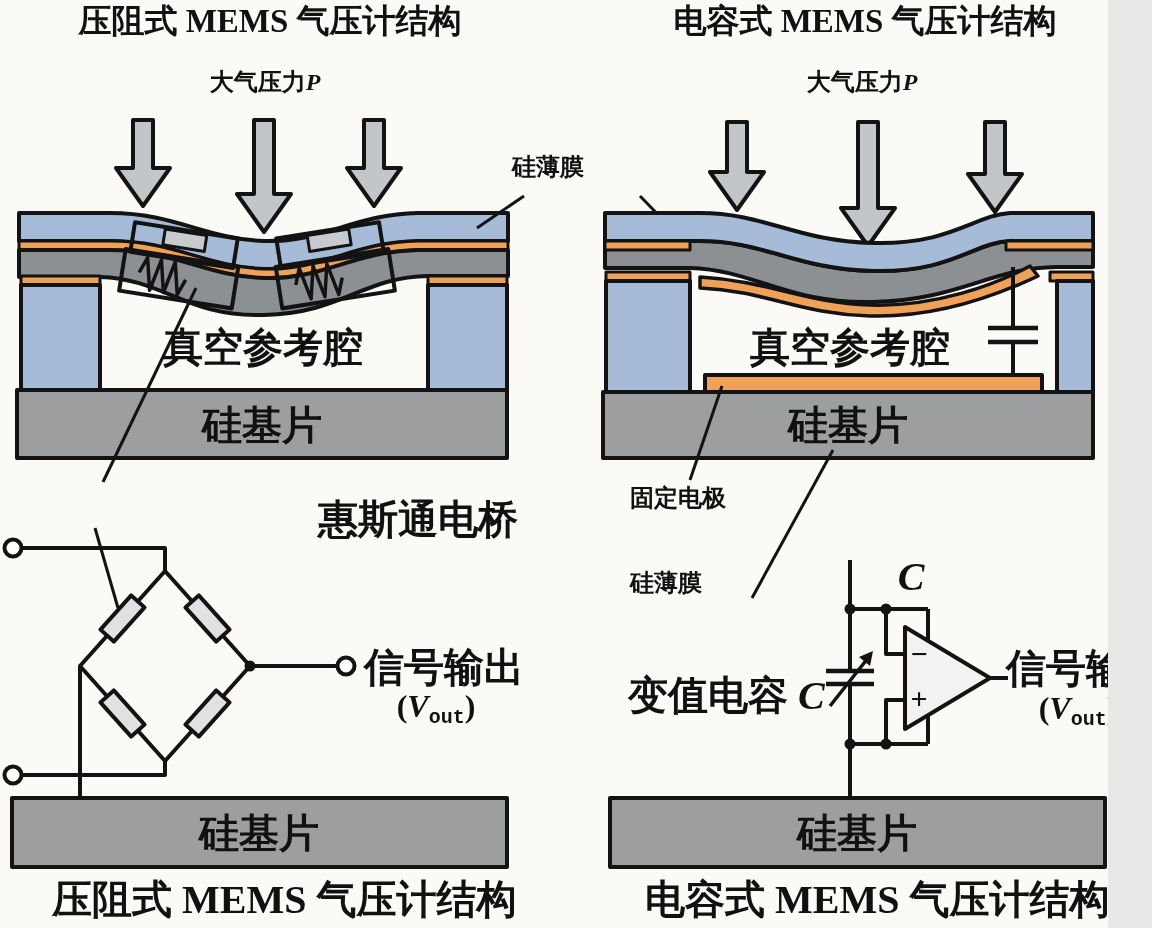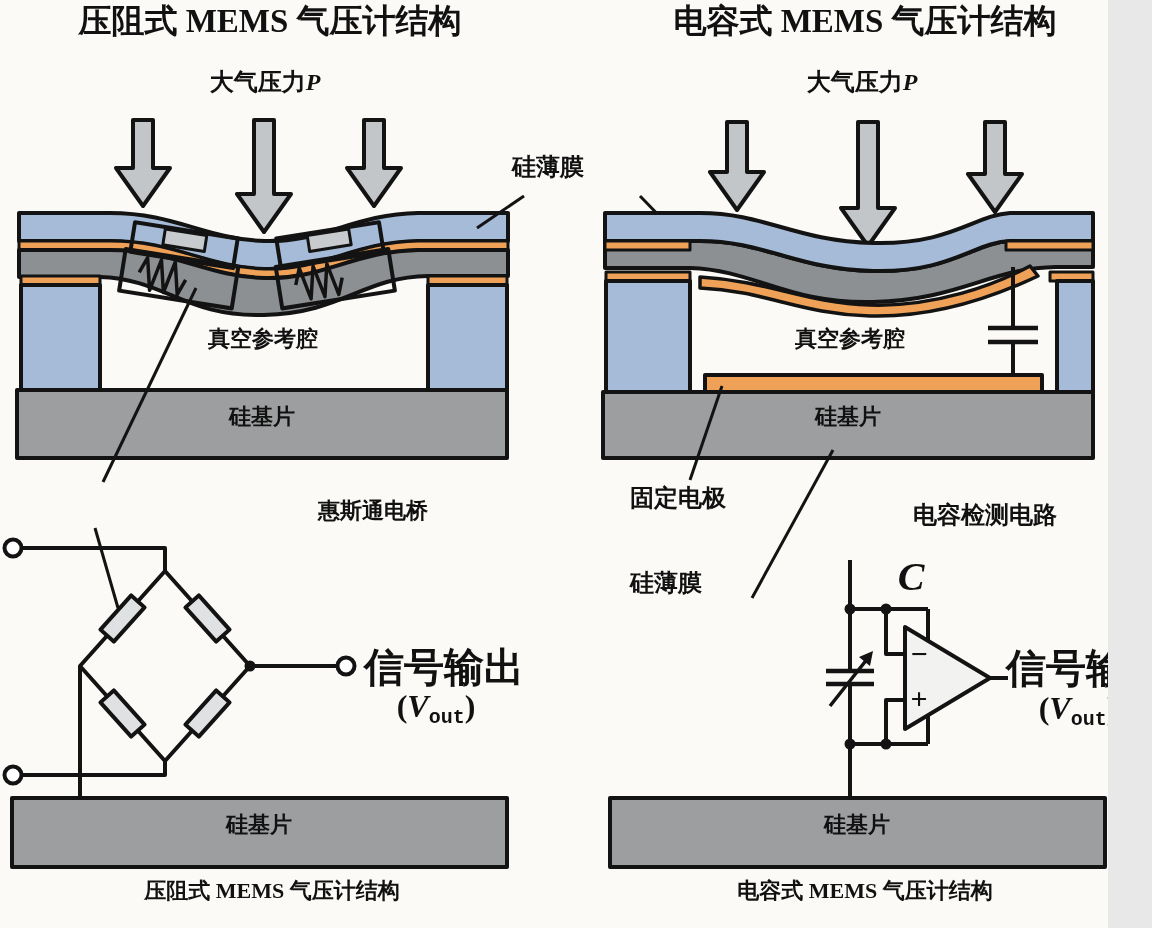--- a/index.html
+++ b/index.html
@@ -15,21 +15,21 @@
   .f-gray{fill:var(--c-graylayer);} .f-sub{fill:var(--c-substrate);}
   .f-arrow{fill:var(--c-arrow);} .f-res{fill:var(--c-resistor);}
   .f-pad{fill:var(--c-pad);} .f-amp{fill:var(--c-amp);}
   .f-white{fill:var(--c-white);} .f-none{fill:none;} .f-ink{fill:var(--c-stroke);}
   .sk{stroke:var(--c-stroke);stroke-width:4;stroke-linejoin:round;}
   .sk3{stroke:var(--c-stroke);stroke-width:3;stroke-linejoin:round;}
   .sk35{stroke:var(--c-stroke);stroke-width:3.5;stroke-linejoin:round;}
   .sk45{stroke:var(--c-stroke);stroke-width:4.5;stroke-linecap:butt;}
   .lbl{position:absolute;color:#111;font-weight:700;line-height:1.05;white-space:nowrap;}
   .ctr{text-align:center;}
-  .fs33{font-size:33px;} .fs34{font-size:22px;} .fs35{font-size:24px;}
+  .fs33{font-size:33px;} .fs34{font-size:40px;} .fs35{font-size:24px;}
   .fs36{font-size:40px;} .fs32{font-size:32px;} .fs30{font-size:30px;line-height:1;}
   .it{font-style:italic;font-family:"Liberation Serif","DejaVu Serif",serif;}
   .sub{font-size:20px;font-style:normal;vertical-align:-6px;font-family:Liberation Mono, monospace;}
   .cbig{font-size:40px;font-weight:700;}
 </style>
 </head>
 <body>
 
 <div id="stage">
 
@@ -155,23 +155,23 @@
 
   <div class="lbl ctr fs34" style="left:163px;top:327px;width:200px;">真空参考腔</div>
   <div class="lbl ctr fs34" style="left:750px;top:327px;width:200px;">真空参考腔</div>
 
   <div class="lbl ctr fs34" style="left:162px;top:405px;width:200px;">硅基片</div>
   <div class="lbl ctr fs34" style="left:748px;top:405px;width:200px;">硅基片</div>
 
   <div class="lbl fs35" style="left:630px;top:486px;">固定电极</div>
 
   <div class="lbl fs34" style="left:318px;top:499px;">惠斯通电桥</div>
-  <div class="lbl fs35" style="left:913px;top:503px;">电容检测电路</div>
   <div class="lbl fs35" style="left:630px;top:571px;">硅薄膜</div>
 
+  <div class="lbl fs34" style="left:628px;top:675px;"><span>变值电容</span> <span class="it">C</span></div>
 
   <div class="lbl ctr it cbig" style="left:886px;top:556px;width:50px;">C</div>
   <div class="lbl ctr fs30" style="left:904px;top:639px;width:30px;">−</div>
   <div class="lbl ctr fs30" style="left:904px;top:684px;width:30px;">+</div>
 
   <div class="lbl fs36" style="left:364px;top:647px;">信号输出</div>
   <div class="lbl ctr fs32" style="left:366px;top:690px;width:140px;"><span>(</span><span class="it">V</span><span class="sub">out</span><span>)</span></div>
 
   <div class="lbl fs36" style="left:1006px;top:648px;">信号输出</div>
   <div class="lbl ctr fs32" style="left:1008px;top:692px;width:140px;"><span>(</span><span class="it">V</span><span class="sub">out</span><span>)</span></div>

